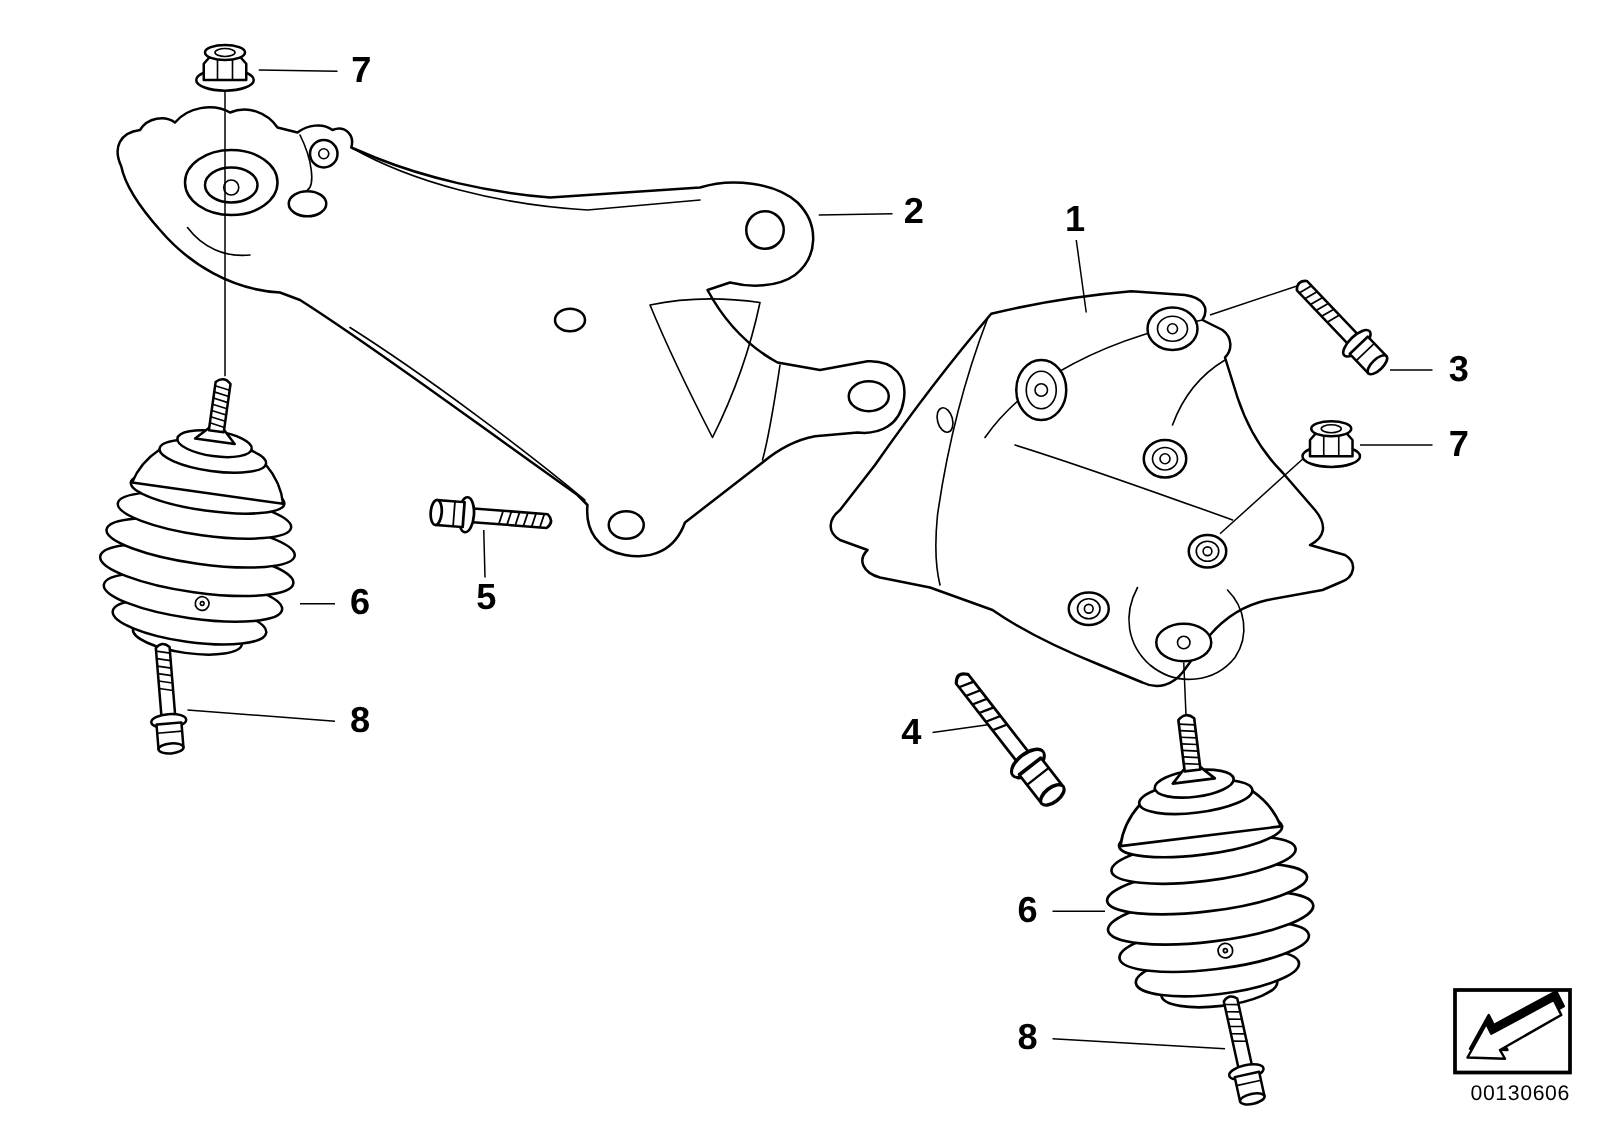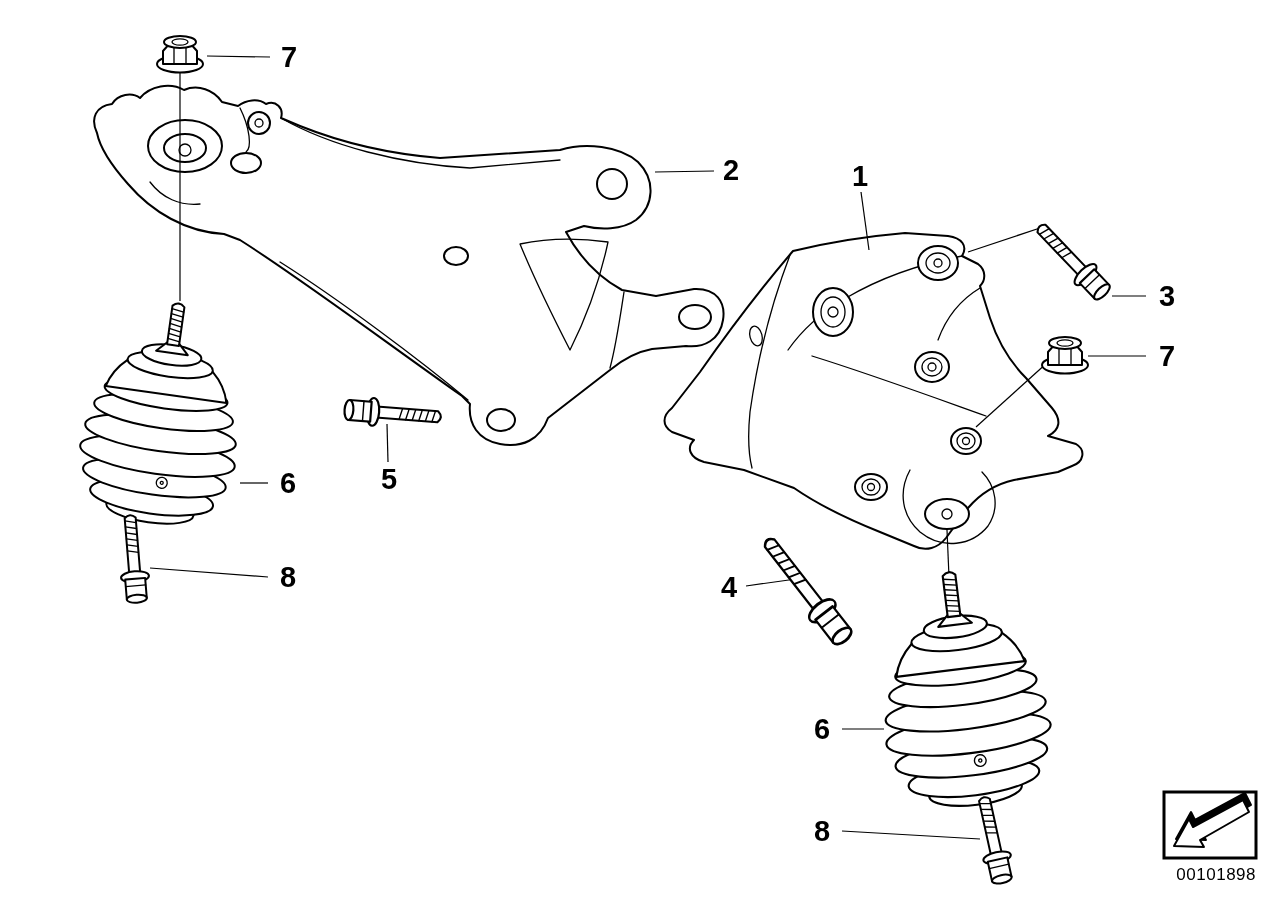--- a/index.html
+++ b/index.html
@@ -152,14 +152,14 @@
   <div class="callout" style="left:1167px; top:296px">3</div>
   <div class="callout" style="left:729px; top:587px">4</div>
   <div class="callout" style="left:389px; top:479px">5</div>
   <div class="callout" style="left:288px; top:483px">6</div>
   <div class="callout" style="left:822px; top:729px">6</div>
   <div class="callout" style="left:289px; top:57px">7</div>
   <div class="callout" style="left:1167px; top:356px">7</div>
   <div class="callout" style="left:288px; top:577px">8</div>
   <div class="callout" style="left:822px; top:831px">8</div>
 
-  <div class="part-number">00101898</div>
+  <div class="part-number">00130606</div>
 </div>
 
 </body></html>

